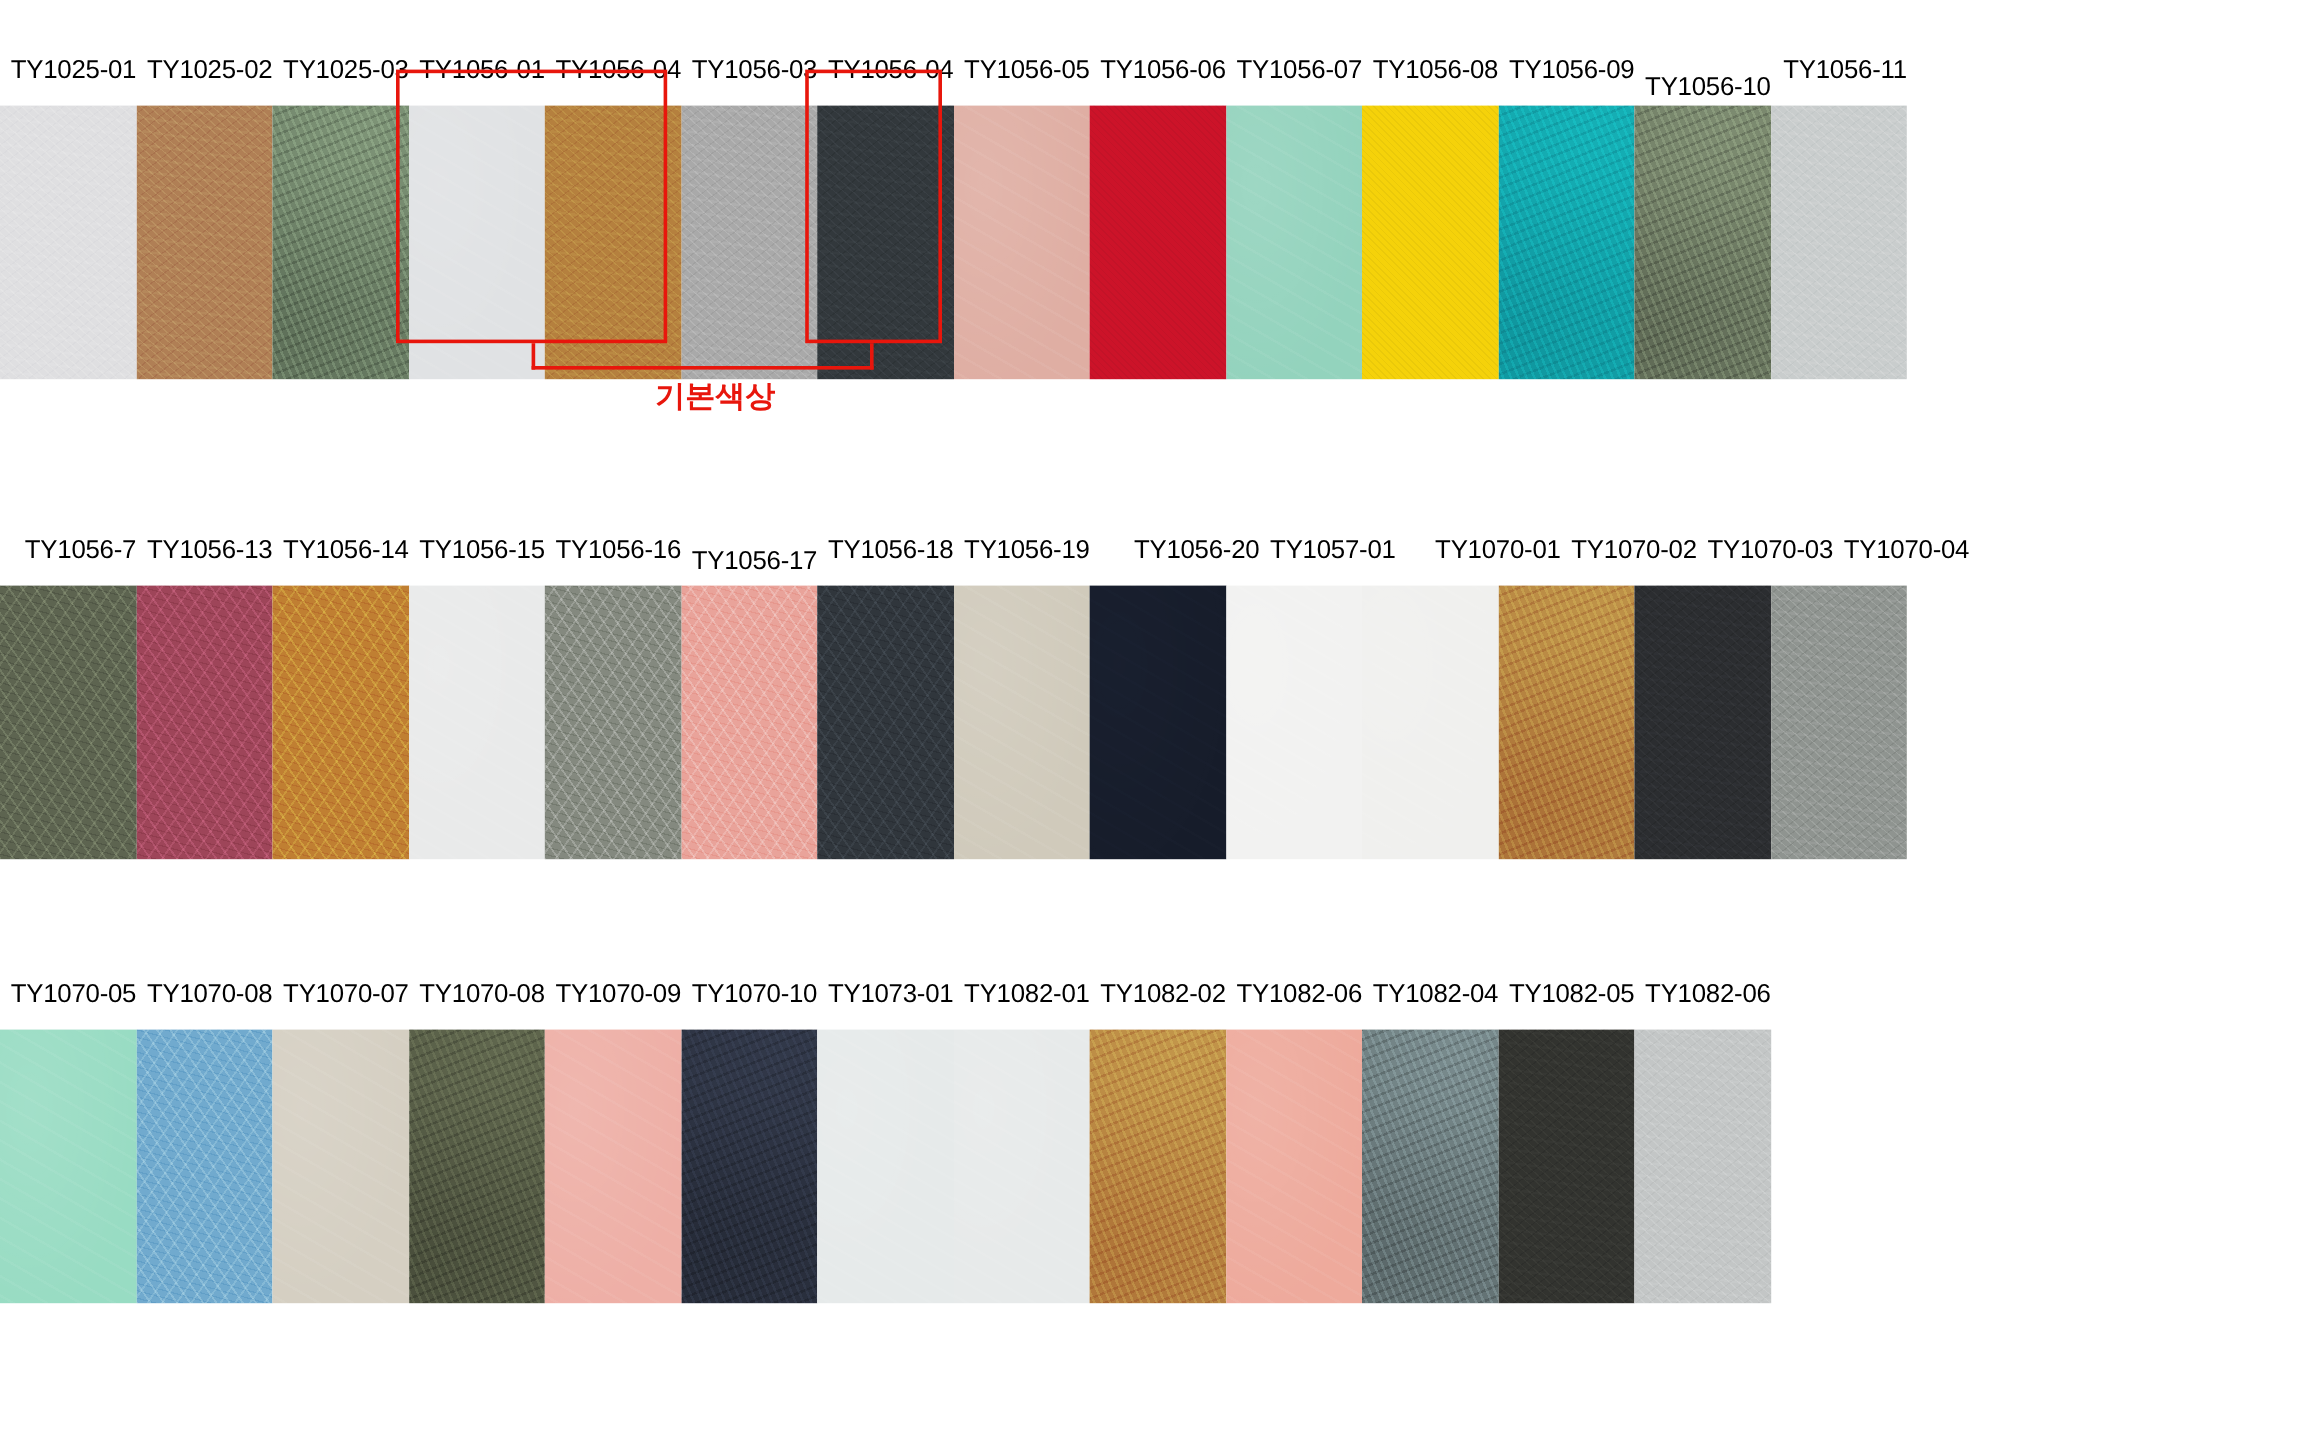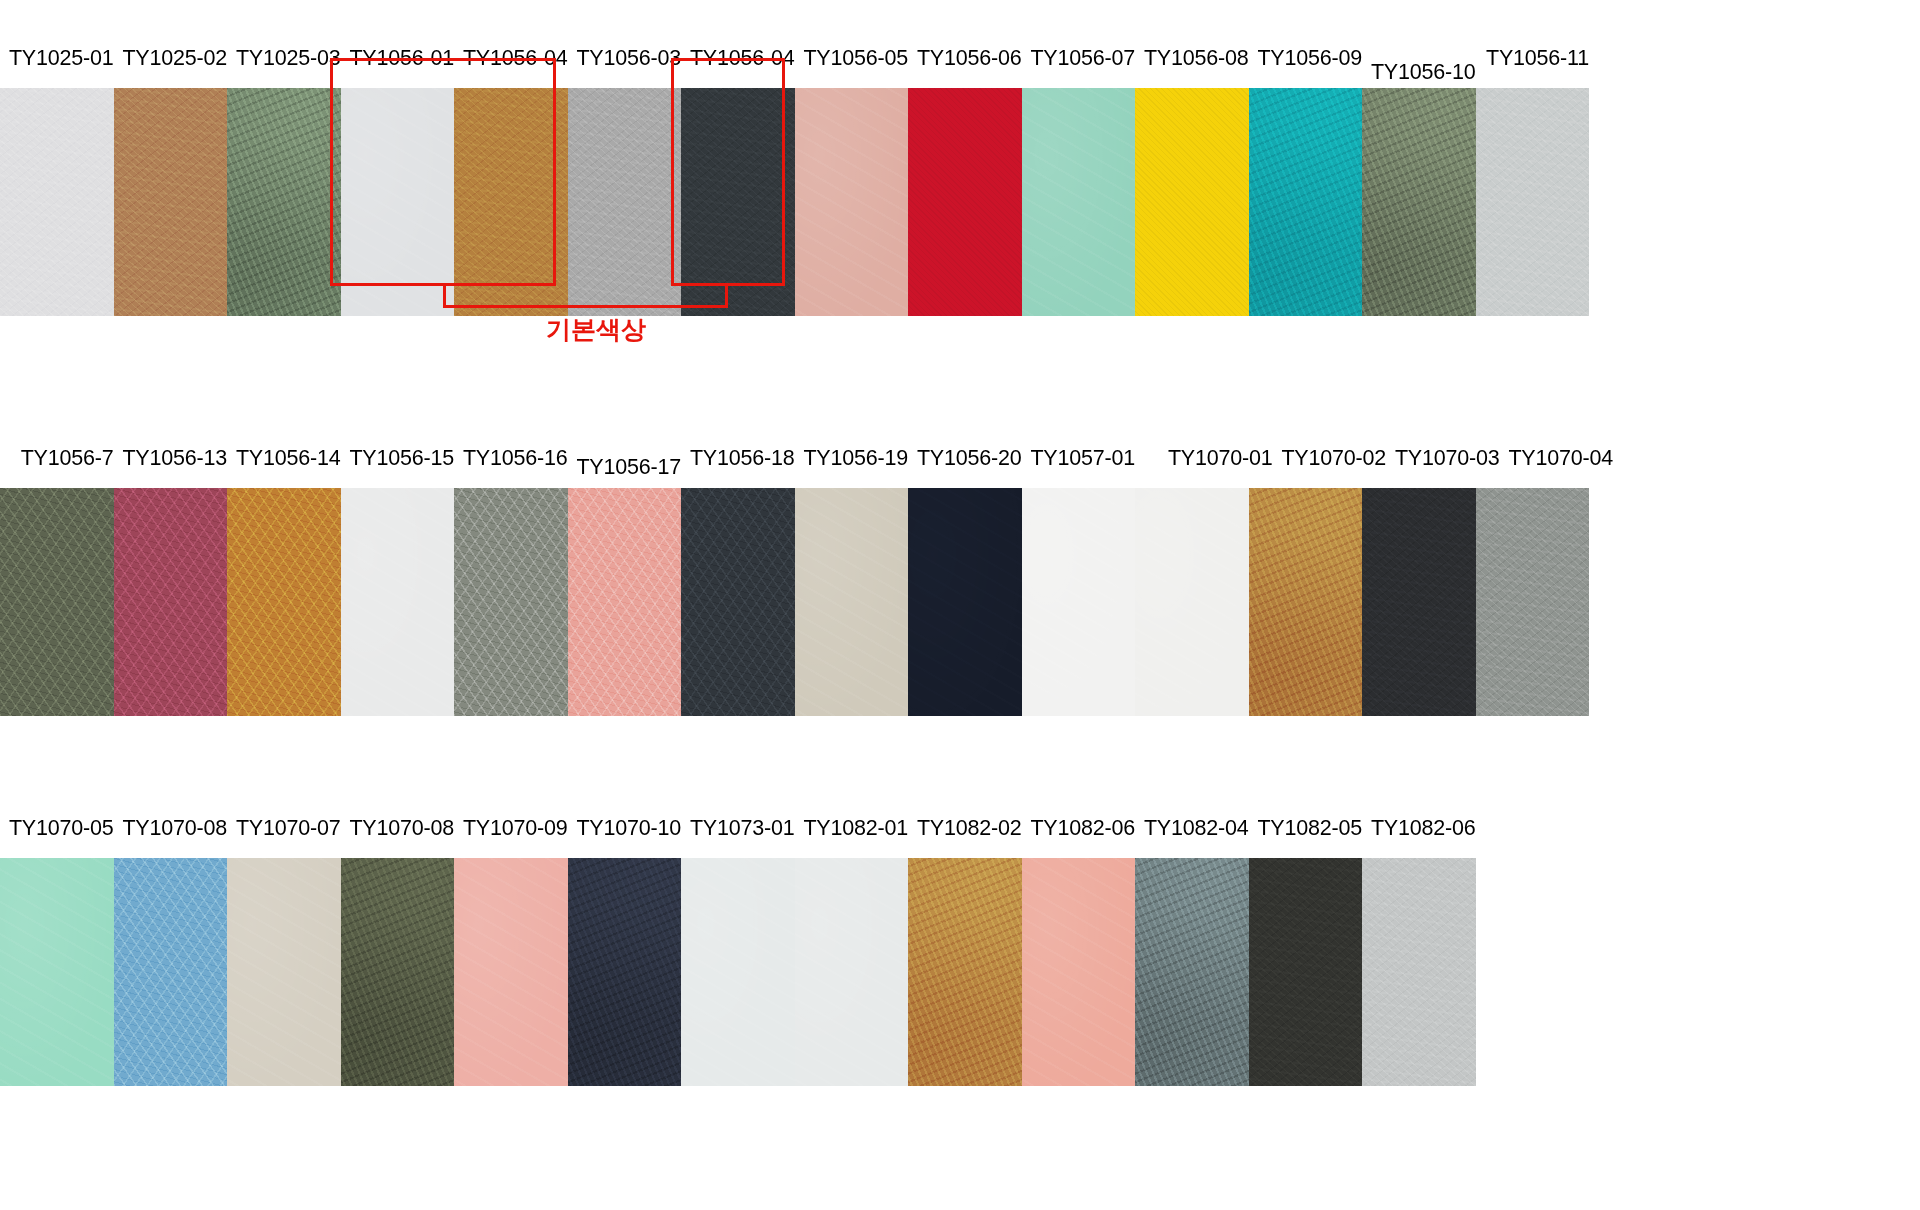--- a/index.html
+++ b/index.html
@@ -134,21 +134,21 @@
   <div class="row" id="row2" style="top:430px;">
     <div class="labels" id="row2-labels" style="left: 0px;">
         <div class="label" style="width: 113.5px;">TY1056-7</div>
         <div class="label" style="width: 113.5px;">TY1056-13</div>
         <div class="label" style="width: 113.5px;">TY1056-14</div>
         <div class="label" style="width: 113.5px;">TY1056-15</div>
         <div class="label" style="width: 113.5px;">TY1056-16</div>
         <div class="label" style="width: 113.5px; margin-top: 18px;">TY1056-17</div>
         <div class="label" style="width: 113.5px;">TY1056-18</div>
         <div class="label" style="width: 113.5px;">TY1056-19</div>
-        <div class="label" style="width: 113.5px;">TY1056-20</div>
+        <div class="label" style="width: 113.5px; margin-left: 28px;">TY1056-20</div>
         <div class="label" style="width: 113.5px;">TY1057-01</div>
         <div class="label" style="width: 113.5px; margin-left: 24px;">TY1070-01</div>
         <div class="label" style="width: 113.5px;">TY1070-02</div>
         <div class="label" style="width: 113.5px;">TY1070-03</div>
         <div class="label" style="width: 113.5px;">TY1070-04</div>
       </div>
     <div class="swatches" id="row2-swatches" style="top: 58px; left: 0px;">
         <div class="sw tx-crinkle" title="TY1056-12" style="width: 113.5px; height: 228px; background: rgb(93, 100, 80);"></div>
         <div class="sw tx-crinkle" title="TY1056-13" style="width: 113.5px; height: 228px; background: rgb(158, 69, 89);"></div>
         <div class="sw tx-crinkle" title="TY1056-14" style="width: 113.5px; height: 228px; background: rgb(192, 127, 50);"></div>

